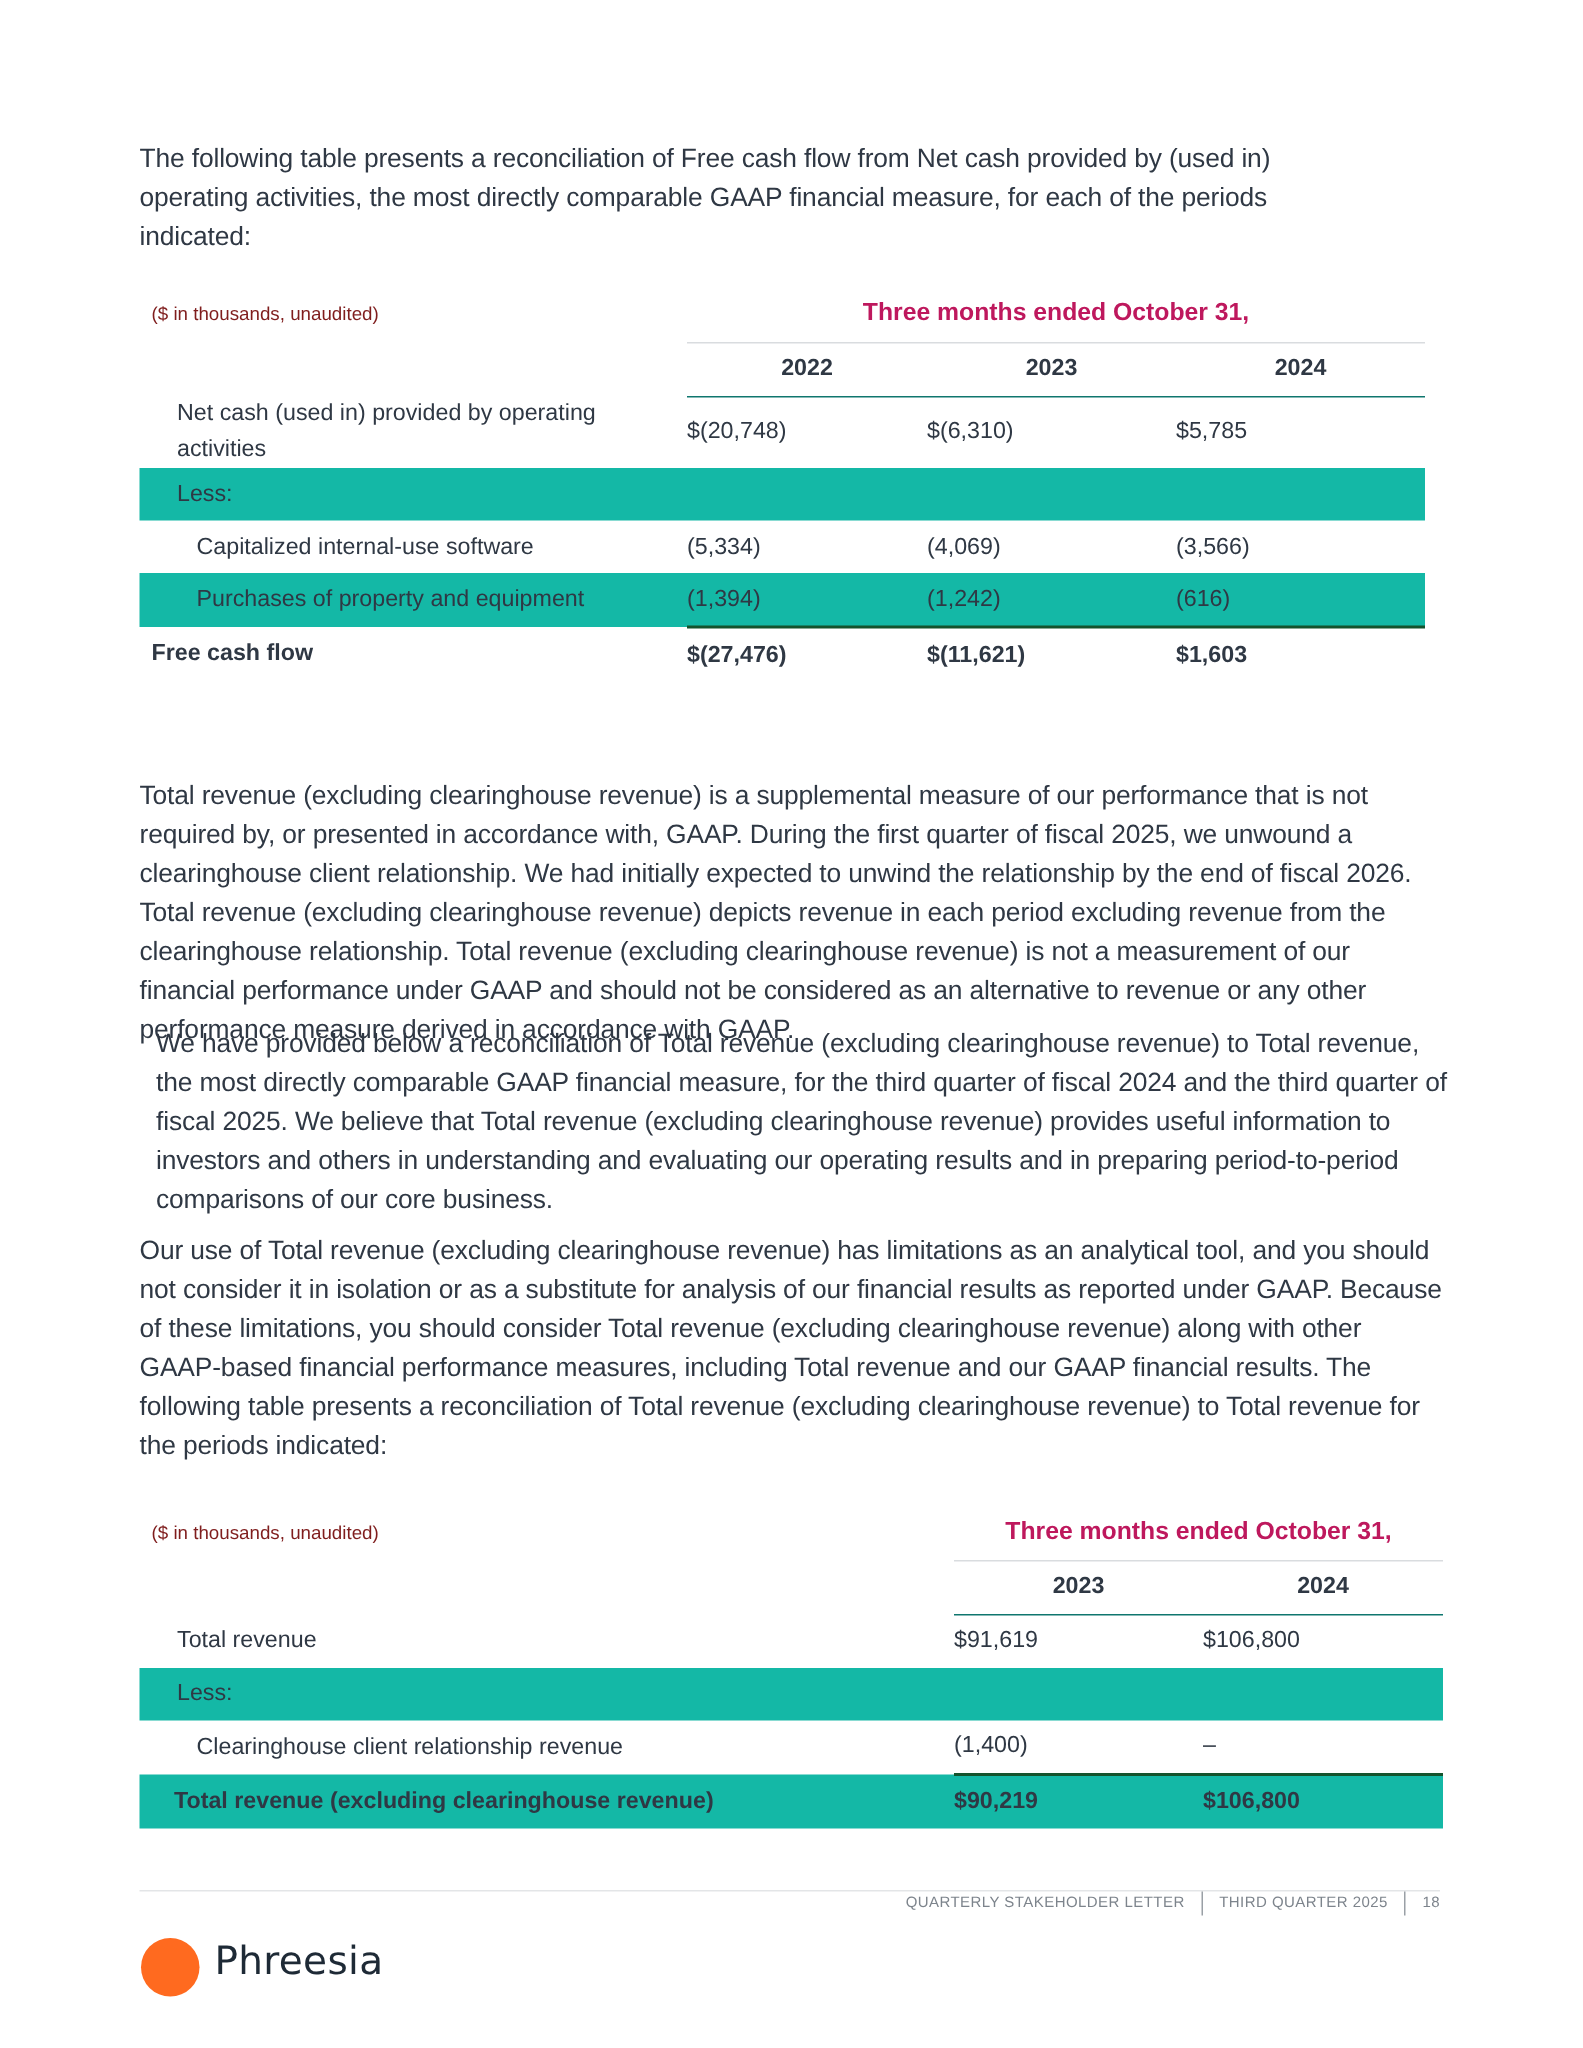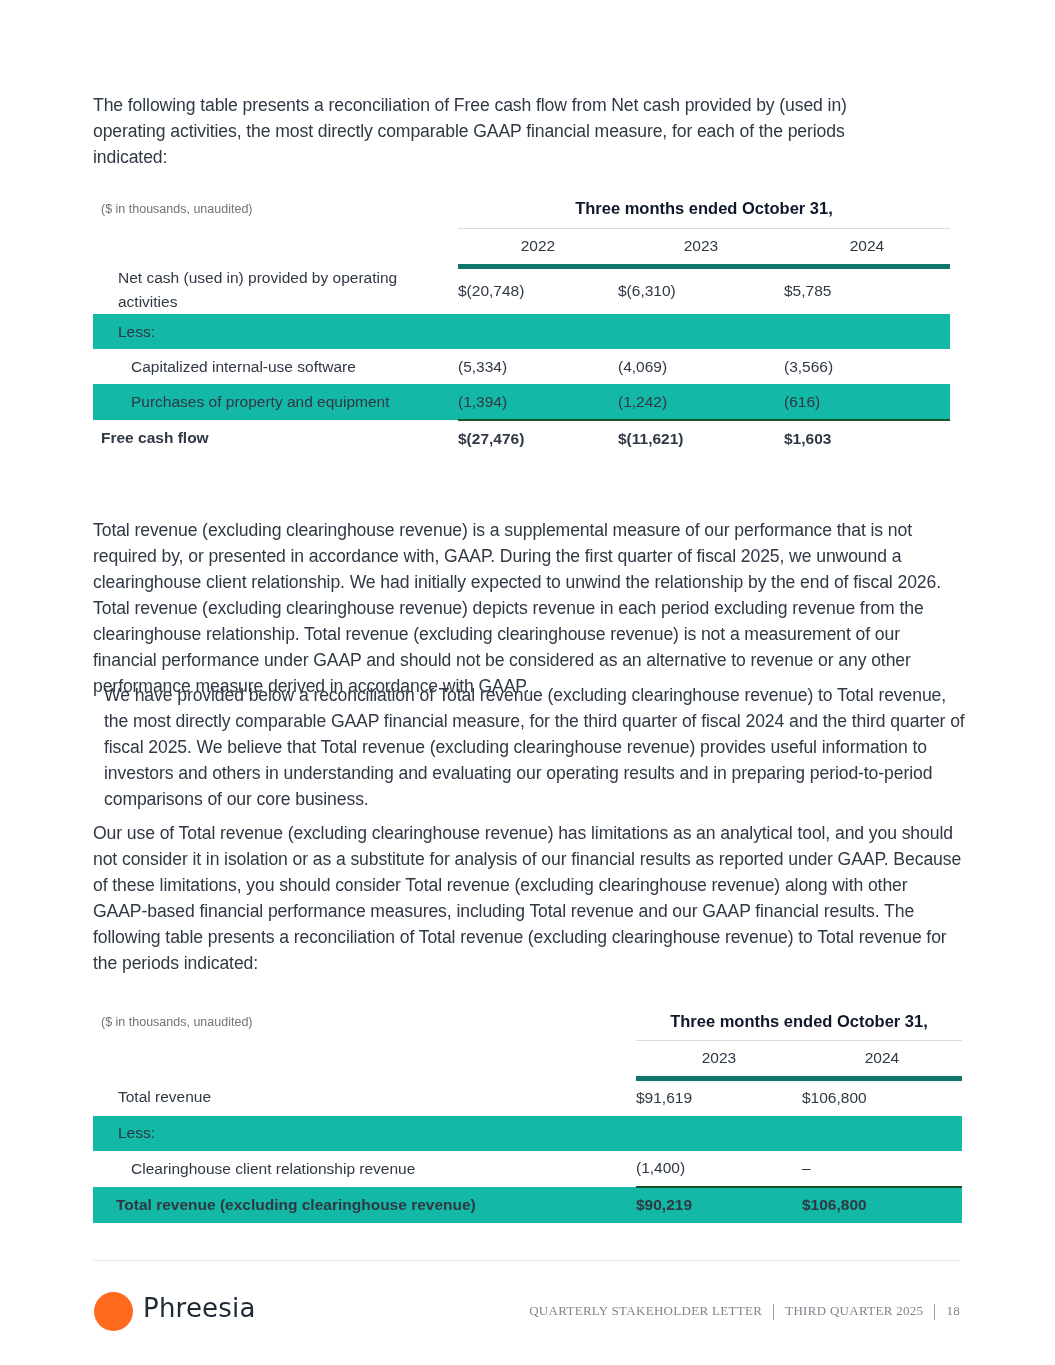--- a/index.html
+++ b/index.html
@@ -7,39 +7,39 @@
          font-family: "Liberation Sans", "DejaVu Sans", sans-serif; color: #2b3440; }
   .page { position: absolute; left: 93px; top: 0; width: 869px; }
   p.body { font-size: 17.6px; line-height: 26px; margin: 0; color: #2f3844; letter-spacing: -0.1px; }
   #intro { position: absolute; top: 92px; width: 780px; }
   #para1 { position: absolute; top: 475px; width: 870px; margin-top: 42px; }
   #para2 { position: absolute; top: 682px; width: 870px; margin-left: 11px; }
   #para3 { position: absolute; top: 820px; width: 870px; }
 
   table.fin { border-collapse: collapse; position: absolute; font-size: 15.5px; color: #2f3844; }
   table.fin td { padding: 0; height: 35px; vertical-align: middle; }
-  .note { font-size: 12.5px; color: #737373; padding-left: 8px !important; }
-  .group-head { font-weight: bold; font-size: 16.5px; text-align: center; color: #0f172a; }
-  .year { font-weight: normal; text-align: center; color: #2f3844; border-top: 1px solid #d9dcdf; border-bottom: 5px solid #0f766e; }
+  .note { font-size: 12.5px; color: #7f1d1d; padding-left: 8px !important; }
+  .group-head { font-weight: bold; font-size: 16.5px; text-align: center; color: #be185d; }
+  .year { font-weight: bold; text-align: center; color: #2f3844; border-top: 1px solid #d9dcdf; border-bottom: 1px solid #0f766e; }
   .num { text-align: left; padding-right: 8px !important; }
   .lbl1 { padding-left: 25px !important; }
   .lbl2 { padding-left: 38px !important; }
   .lblb { padding-left: 8px !important; font-weight: bold; }
   .shade td { background: #14b8a6; }
   .bold td { font-weight: bold; margin-top: 28px; }
   .topline td.num { border-top: 2px solid #14532d; }
   .tall td { height: 58px; line-height: 24px; }
 
   #t1 { top: 190px; left: 93px; width: 857px; }
   #t2 { top: 1004px; left: 93px; width: 869px; }
 
   .divider { position: absolute; left: 93px; top: 1260px; width: 867px; height: 1px; background: #e3e5e7; }
   .logo-dot { position: absolute; left: 94px; top: 1292px; width: 39px; height: 39px; border-radius: 50%; background: #ff6a1f; }
   .logo-text { position: absolute; left: 143px; top: 1293px; font-size: 26px; color: #1e2a36; font-family: "DejaVu Sans", sans-serif; font-weight: normal; letter-spacing: 0.2px; text-align: right; }
-  .footer { position: absolute; right: 95px; top: 1303px; font-size: 13px; color: #7d848c; letter-spacing: 0.3px; font-family: Liberation Serif, serif; }
+  .footer { position: absolute; right: 95px; top: 1261px; font-size: 10px; color: #7d848c; letter-spacing: 0.3px; }
   .footer .sep { display: inline-block; width: 1px; height: 16px; background: #9aa0a6; vertical-align: middle; margin: 0 11px; }
 </style>
 </head>
 <body>
 
 <div class="page">
   <p class="body" id="intro">The following table presents a reconciliation of Free cash flow from Net cash provided by (used in) operating activities, the most directly comparable GAAP financial measure, for each of the periods indicated:</p>
   <p class="body" id="para1">Total revenue (excluding clearinghouse revenue) is a supplemental measure of our performance that is not required by, or presented in accordance with, GAAP. During the first quarter of fiscal 2025, we unwound a clearinghouse client relationship. We had initially expected to unwind the relationship by the end of fiscal 2026. Total revenue (excluding clearinghouse revenue) depicts revenue in each period excluding revenue from the clearinghouse relationship. Total revenue (excluding clearinghouse revenue) is not a measurement of our financial performance under GAAP and should not be considered as an alternative to revenue or any other performance measure derived in accordance with GAAP.</p>
   <p class="body" id="para2">We have provided below a reconciliation of Total revenue (excluding clearinghouse revenue) to Total revenue, the most directly comparable GAAP financial measure, for the third quarter of fiscal 2024 and the third quarter of fiscal 2025. We believe that Total revenue (excluding clearinghouse revenue) provides useful information to investors and others in understanding and evaluating our operating results and in preparing period-to-period comparisons of our core business.</p>
   <p class="body" id="para3">Our use of Total revenue (excluding clearinghouse revenue) has limitations as an analytical tool, and you should not consider it in isolation or as a substitute for analysis of our financial results as reported under GAAP. Because of these limitations, you should consider Total revenue (excluding clearinghouse revenue) along with other GAAP-based financial performance measures, including Total revenue and our GAAP financial results. The following table presents a reconciliation of Total revenue (excluding clearinghouse revenue) to Total revenue for the periods indicated:</p>

